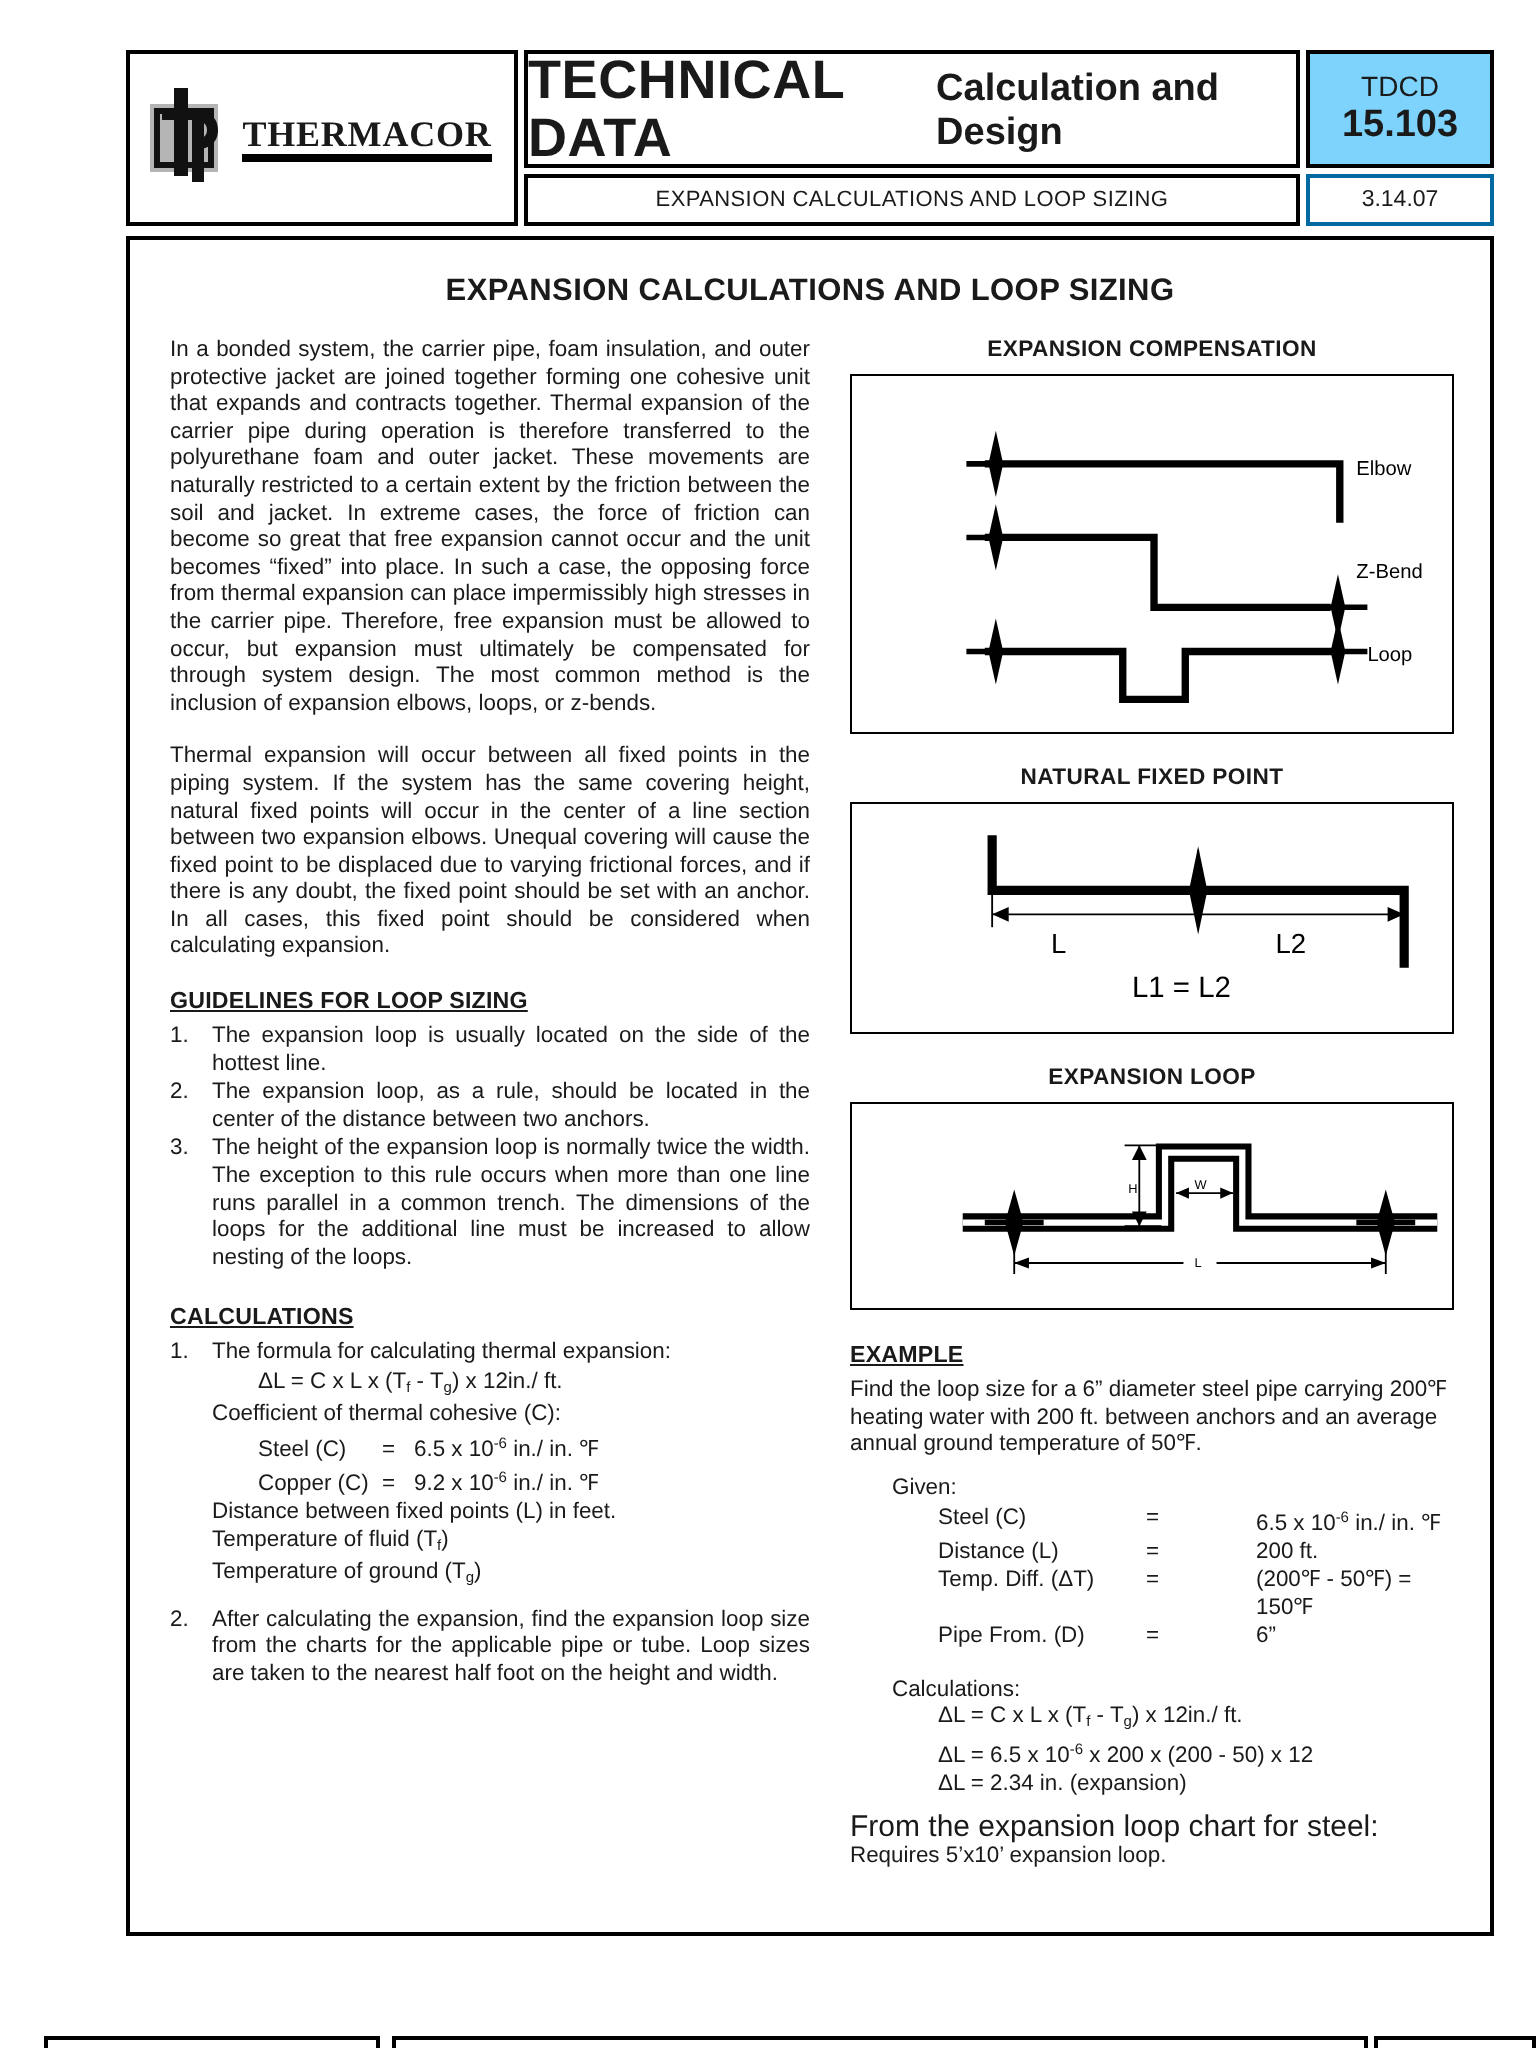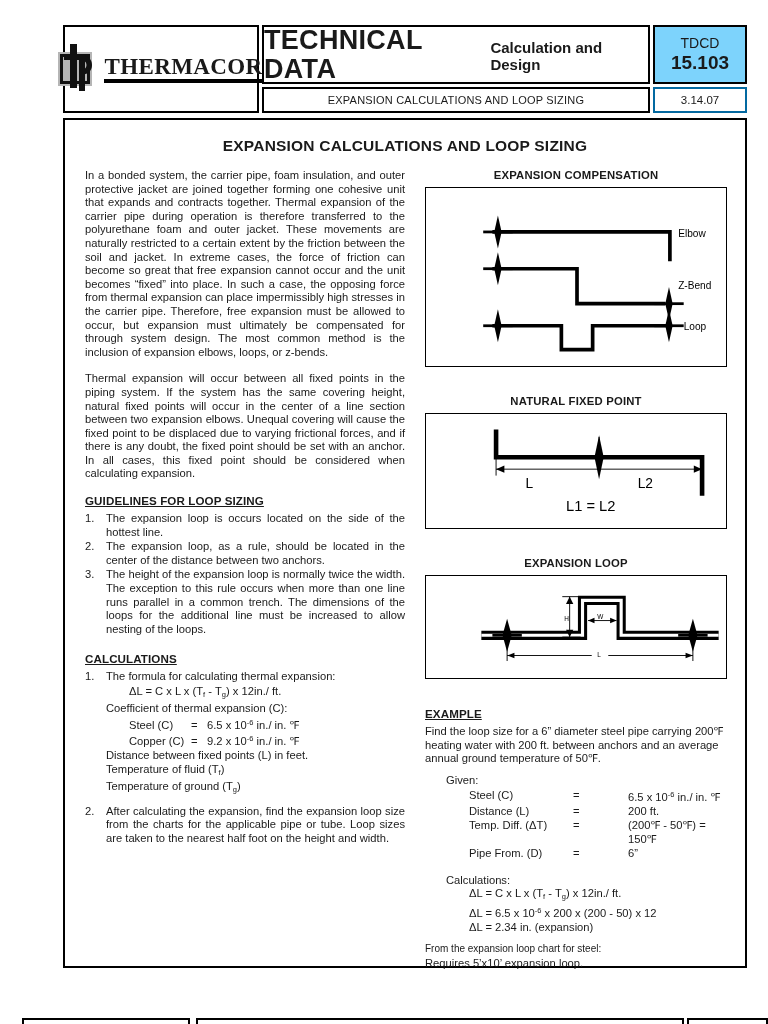--- a/index.html
+++ b/index.html
@@ -52,21 +52,21 @@
     justify-content: center;
     background: #fff;
   }
   .hdr-title-main {
     font-size: 27px;
     font-weight: bold;
     letter-spacing: 0.3px;
     line-height: 1.05;
   }
   .hdr-title-sub {
-    font-size: 15px;
+    font-size: 19px;
     font-weight: bold;
     margin-top: 2px;
   }
   .hdr-subtitle-cell {
     flex: 1;
     margin-top: 3px;
     border: 2px solid #000;
     box-sizing: border-box;
     display: flex;
     align-items: center;
@@ -116,21 +116,21 @@
   
   .logo-wrap {
     display: flex;
     align-items: center;
     transform: translateX(-2px);
   }
   .logo-mark { margin-right: 3px; }
   .logo-text-wrap { display: flex; flex-direction: column; }
   .logo-text {
     font-family: "Liberation Serif", serif;
-    font-size: 23px;
+    font-size: 18px;
     font-weight: bold;
     letter-spacing: 0.4px;
     line-height: 1;
   }
   .logo-bar {
     height: 4px;
     background: #000;
     margin-top: 1px;
     width: 100%;
   }
@@ -200,21 +200,21 @@
     text-align: center;
     font-size: 11.3px;
     font-weight: bold;
     letter-spacing: 0.2px;
     margin-bottom: 6px;
   }
   .fig-box {
     border: 1.5px solid #000;
     box-sizing: border-box;
     background: #fff;
-    margin-bottom: 28px;
+    margin-bottom: 16px;
     padding-left: 48px;
   }
   .fig-box svg { display: block; }
 
   
   .ex-row {
     display: flex;
     font-size: 11.2px;
     line-height: 14px;
   }
@@ -295,42 +295,42 @@
 
     <div class="col-left">
 
       <p class="body">In a bonded system, the carrier pipe, foam insulation, and outer protective jacket are joined together forming one cohesive unit that expands and contracts together.  Thermal expansion of the carrier pipe during operation is therefore transferred to the polyurethane foam and outer jacket.  These movements are naturally restricted to a certain extent by the friction between the soil and jacket.  In extreme cases, the force of friction can become so great that free expansion cannot occur and the unit becomes “fixed” into place.  In such a case, the opposing force from thermal expansion can place impermissibly high stresses in the carrier pipe.  Therefore, free expansion must be allowed to occur, but expansion must ultimately be compensated for through system design.  The most common method is the inclusion of expansion elbows, loops, or z-bends.</p>
       <p class="body">Thermal expansion will occur between all fixed points in the piping system.  If the system has the same covering height, natural fixed points will occur in the center of a line section between two expansion elbows.  Unequal covering will cause the fixed point to be displaced due to varying frictional forces, and if there is any doubt, the fixed point should be set with an anchor.  In all cases, this fixed point should be considered when calculating expansion.</p>
 
       <div class="sec-head">GUIDELINES FOR LOOP SIZING</div>
       <div class="num-list">
         <div class="num-item">
           <span class="num-marker">1.</span>
-          <span class="num-text">The expansion loop is occurs located on the side of the hottest line.</span>
+          <span class="num-text">The expansion loop is usually located on the side of the hottest line.</span>
         </div>
         <div class="num-item">
           <span class="num-marker">2.</span>
           <span class="num-text">The expansion loop, as a rule, should be located in the center of the distance between two anchors.</span>
         </div>
         <div class="num-item">
           <span class="num-marker">3.</span>
           <span class="num-text">The height of the expansion loop is normally twice the width.  The exception to this rule occurs when more than one line runs parallel in a common trench.  The dimensions of the loops for the additional line must be increased to allow nesting of the loops.</span>
         </div>
       </div>
 
       <div class="sec-head" style="margin-top:16px">CALCULATIONS</div>
 
       <div class="num-item">
         <span class="num-marker">1.</span>
         <span class="num-text" style="text-align:left">The formula for calculating thermal expansion:</span>
       </div>
 
       <div class="indent2"><span>ΔL = C x L x (T</span><sub>f</sub><span> - T</span><sub>g</sub><span>) x 12in./ ft.</span></div>
 
-      <div class="indent1">Coefficient of thermal expansion (C):</div>
+      <div class="indent1">Coefficient of thermal cohesive (C):</div>
 
       <div class="indent2">
         <span style="display:inline-block;width:62px">Steel (C)</span><span style="display:inline-block;width:16px">=</span><span>6.5 x 10</span><sup>-6</sup><span> in./ in. ℉</span>
       </div>
 
       <div class="indent2">
         <span style="display:inline-block;width:62px">Copper (C)</span><span style="display:inline-block;width:16px">=</span><span>9.2 x 10</span><sup>-6</sup><span> in./ in. ℉</span>
       </div>
 
       <div class="indent1">Distance between fixed points (L) in feet.</div>
@@ -447,21 +447,21 @@
       </div>
 
       <div class="indent1" style="margin-top:14px">Calculations:</div>
 
       <div class="indent2"><span>ΔL = C x L x (T</span><sub>f</sub><span> - T</span><sub>g</sub><span>) x 12in./ ft.</span></div>
 
       <div class="indent2"><span>ΔL = 6.5 x 10</span><sup>-6</sup><span> x 200 x (200 - 50) x 12</span></div>
 
       <div class="indent2" style="margin-bottom:7px">ΔL = 2.34 in. (expansion)</div>
 
-      <div style="font-size:10px;line-height:14px">From the expansion loop chart for steel:</div>
+      <div style="font-size:15px;line-height:14px">From the expansion loop chart for steel:</div>
       <div style="font-size:11.2px;line-height:14px">Requires 5’x10’ expansion loop.</div>
 
     </div>
   </div>
 </div>
 
 <div class="footer-strip">
   <div class="fs-cell fs1"></div>
   <div class="fs-cell fs2"></div>
   <div class="fs-cell fs3"></div>

